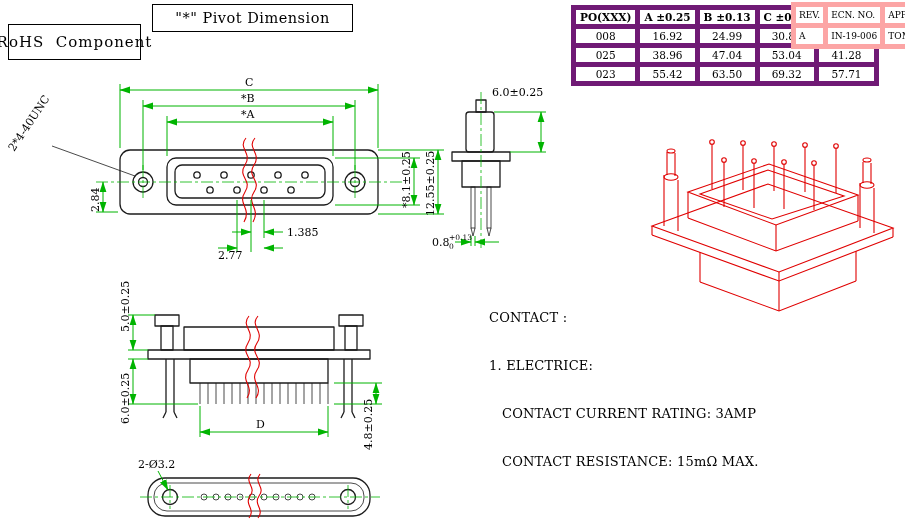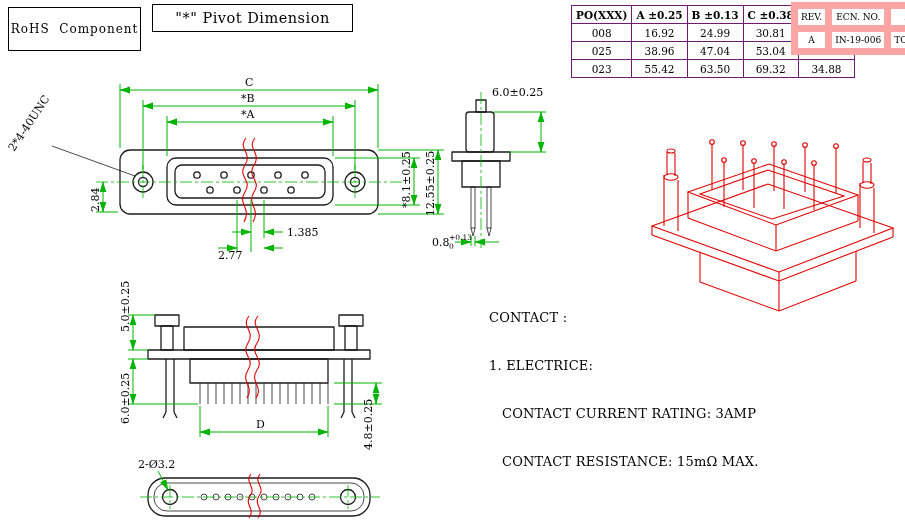--- a/index.html
+++ b/index.html
@@ -3,34 +3,34 @@
 <meta charset="utf-8">
 <style>
   *{margin:0;padding:0;box-sizing:border-box}
   html,body{background:#fff}
   .canvas{position:relative;width:905px;height:521px;background:#fff;overflow:hidden;
           font-family:"DejaVu Serif",serif;color:#000}
   .drawing{position:absolute;left:0;top:0}
 
   .stamp{position:absolute;border:1.5px solid #000;display:flex;align-items:center;
          justify-content:center;background:#fff;white-space:pre}
-  .rohs{left:8px;top:7px;width:133px;height:44px;font-size:12px;letter-spacing:1px}
+  .rohs{left:8px;top:24px;width:133px;height:36px;font-size:15px;letter-spacing:1px}
   .pivot{left:152px;top:4px;width:201px;height:28px;font-size:14.5px;letter-spacing:.5px}
 
   table{border-collapse:collapse;background:#fff;position:absolute}
   .spec-table{left:571px;top:5px}
-  .spec-table th,.spec-table td{border:1px solid #701a75;font-size:10.5px;text-align:center;
+  .spec-table th,.spec-table td{border:5px solid #701a75;font-size:10.5px;text-align:center;
         padding:1px 4px;height:18px;font-family:"DejaVu Serif",serif}
   .spec-table th{font-weight:bold}
   .spec-table th:first-child{width:48px}
   .spec-table th{min-width:43px}
 
   .rev-table{left:791px;top:2px}
-  .rev-table th,.rev-table td{border:7px solid #fca5a5;font-size:9px;padding:3px 3px;
-        text-align:center;font-weight:normal;white-space:nowrap}
+  .rev-table th,.rev-table td{border:5px solid #fca5a5;font-size:9px;padding:3px 3px;
+        text-align:left;font-weight:normal;white-space:nowrap}
 
   .notice{position:absolute;left:489px;top:278px;font-size:13px;line-height:16px;
           white-space:pre;letter-spacing:.2px}
 
   
   .draw{stroke:#1c1c1c;stroke-width:1.3;fill:none;stroke-linejoin:round}
   .thin{stroke:#1c1c1c;stroke-width:.8;fill:none}
   .dim{stroke:#00b400;stroke-width:1;fill:none}
   .cl{stroke:#00b400;stroke-width:.8;fill:none;stroke-dasharray:12 3 3 3}
   .red{stroke:#e00000;stroke-width:1.1;fill:none}
@@ -327,21 +327,21 @@
         <td>38.96</td>
         <td>47.04</td>
         <td>53.04</td>
         <td>41.28</td>
       </tr>
       <tr>
         <td>023</td>
         <td>55.42</td>
         <td>63.50</td>
         <td>69.32</td>
-        <td>34.88</td>
+        <td>57.71</td>
       </tr>
     </tbody>
   </table>
 
   <table class="rev-table">
     <thead>
       <tr>
         <th>REV.</th>
         <th>ECN. NO.</th>
         <th>APPD</th>

